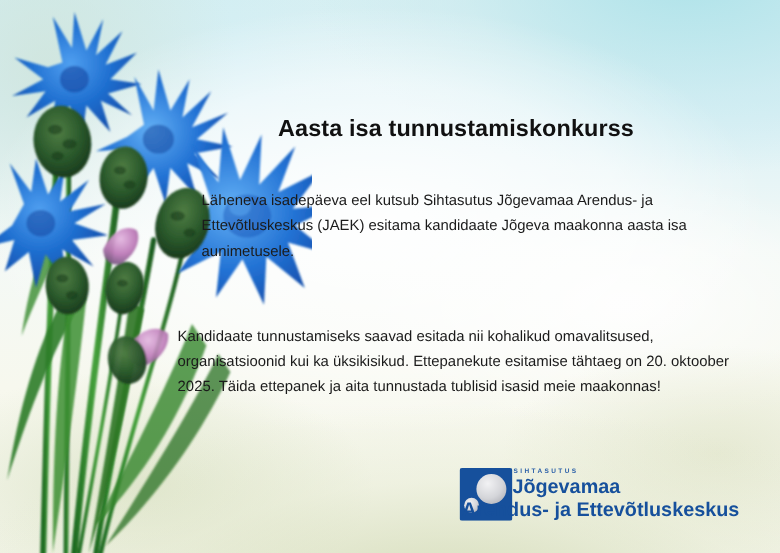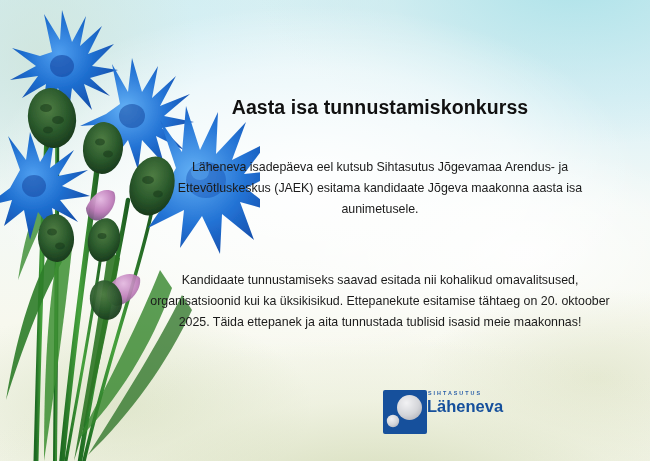--- a/index.html
+++ b/index.html
@@ -77,21 +77,20 @@
     text-align: center;
     font-size: 19.5px;
     font-weight: bold;
     color: #111111;
     letter-spacing: 0.1px;
   }
   .para {
     position: absolute;
     left: 0;
     width: 500px;
-    text-align: center;
     color: #1b1b1b;
   }
   .para-1 {
     top: 157px;
     font-size: 12.4px;
     line-height: 21px;
     padding: 0 38px;
     box-sizing: border-box;
   }
   .para-2 {
@@ -296,17 +295,18 @@
           <stop offset="70%" stop-color="#d4d5d9"></stop>
           <stop offset="100%" stop-color="#bcbdc3"></stop>
         </radialGradient>
       </defs>
       <rect x="0" y="0" width="44" height="44" rx="2" fill="#16509c"></rect>
       <circle cx="26.5" cy="17.5" r="12.5" fill="url(#circg)"></circle>
       <circle cx="10" cy="31" r="6.2" fill="url(#circg)"></circle>
     </svg>
     <div class="logo-text">
       <div class="logo-kicker">SIHTASUTUS</div>
-      <div class="logo-name1">Läheneva</div>
+      <div class="logo-name1">Jõgevamaa</div>
+      <div class="logo-name2">Arendus- ja Ettevõtluskeskus</div>
     </div>
   </div>
 
 </div>
 
 </body></html>

